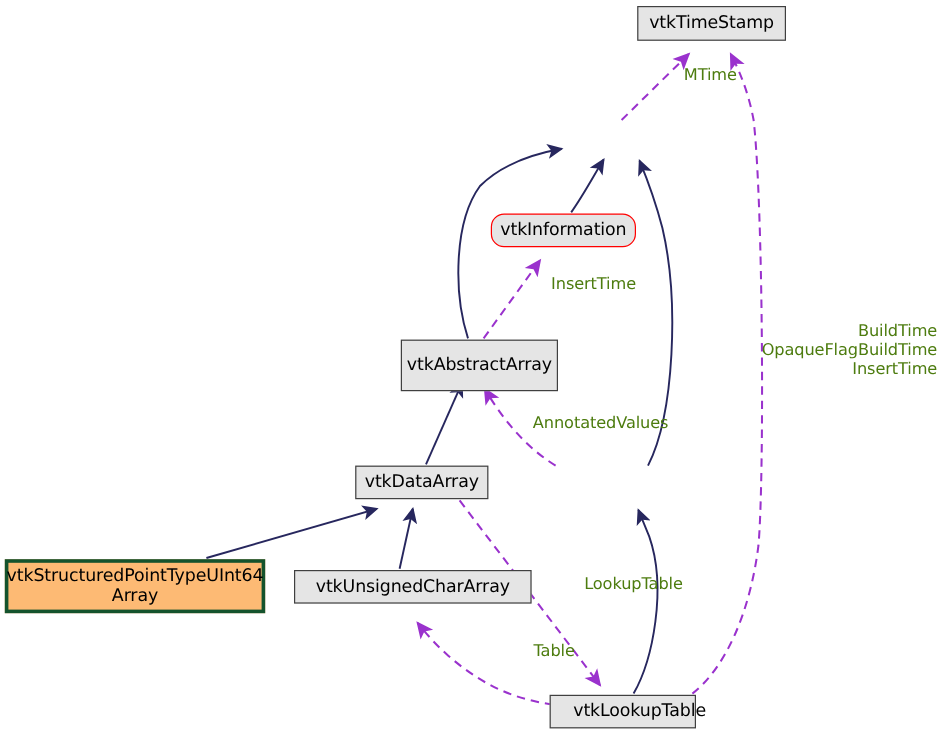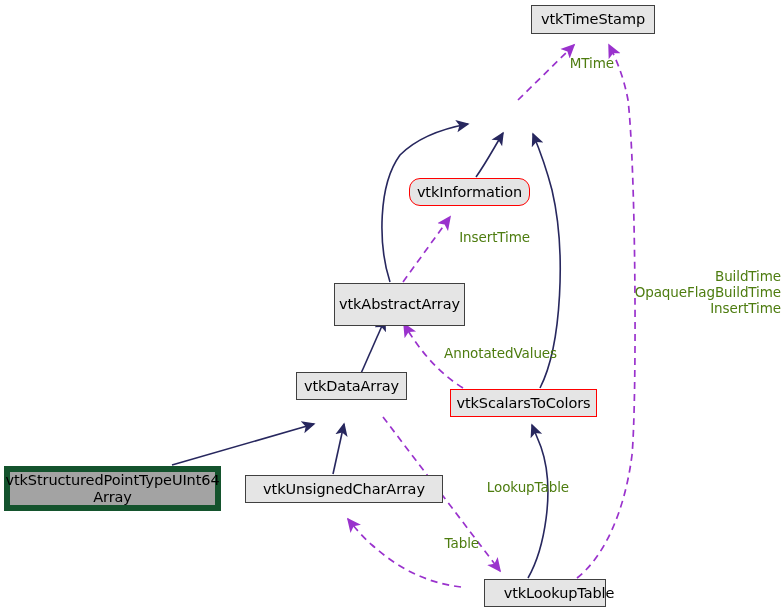--- a/index.html
+++ b/index.html
@@ -37,22 +37,22 @@
     line-height: 17px;
     color: #000000;
     letter-spacing: -0.1px;
     white-space: pre-line;
     z-index: 5;
   }
   .node.red {
     border: 1px solid #ff0000;
   }
   .node.current {
-    background: #a3a3a3;
-    border: 6px solid #14532d;
+    background: #fdba74;
+    border: 3px solid #14532d;
   }
   .edge-label {
     position: absolute;
     font-size: 13.5px;
     line-height: 16px;
     color: #4d7c0f;
     white-space: pre-line;
     text-align: right;
     z-index: 4;
     letter-spacing: -0.1px;
@@ -106,38 +106,35 @@
 
 
   <div class="node red" style="left:409px; top:178px; width:121px; height:28px;border-radius:11px;">
     <span>vtkInformation</span>
   </div>
 
   <div class="node plain" style="left:334px; top:283px; width:131px; height:43px;">
     <span>vtkAbstractArray</span>
   </div>
 
-  <div class="node plain" style="left:296px; top:372px; width:111px; height:28px;">
+  <div class="node plain" style="left:296px; top:388px; width:111px; height:28px;">
     <span>vtkDataArray</span>
   </div>
 
-  <div class="node red" style="left:450px; top:389px; width:147px; height:28px;">
-    <span>vtkScalarsToColors</span>
-  </div>
 
   <div class="node current" style="left:4px; top:466px; width:217px; height:45px;">
     <span>vtkStructuredPointTypeUInt64
 Array</span>
   </div>
 
   <div class="node plain" style="left:245px; top:475px; width:198px; height:28px;">
     <span>vtkUnsignedCharArray</span>
   </div>
 
-  <div class="node plain" style="left:484px; top:579px; width:122px; height:28px;padding-left:28px;">
+  <div class="node plain" style="left:458px; top:579px; width:122px; height:28px;padding-left:28px;">
     <span>vtkLookupTable</span>
   </div>
 
   <div class="edge-label" style="left:554px; top:55px; width:60px;">MTime</div>
 
   <div class="edge-label" style="left:633px; top:268px; width:148px;">BuildTime
 OpaqueFlagBuildTime
 InsertTime</div>
 
   <div class="edge-label" style="left:440px; top:229px; width:90px;">InsertTime</div>

